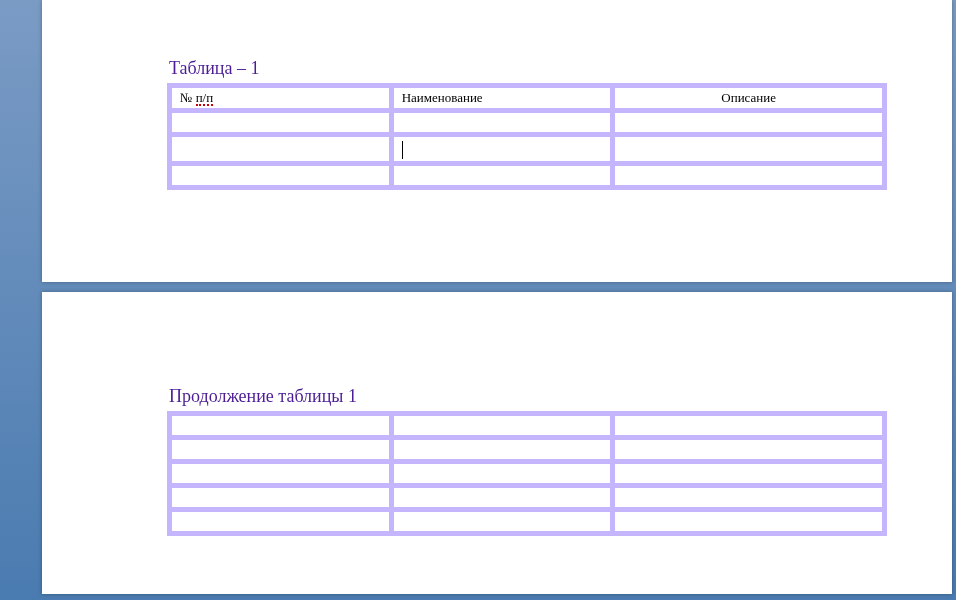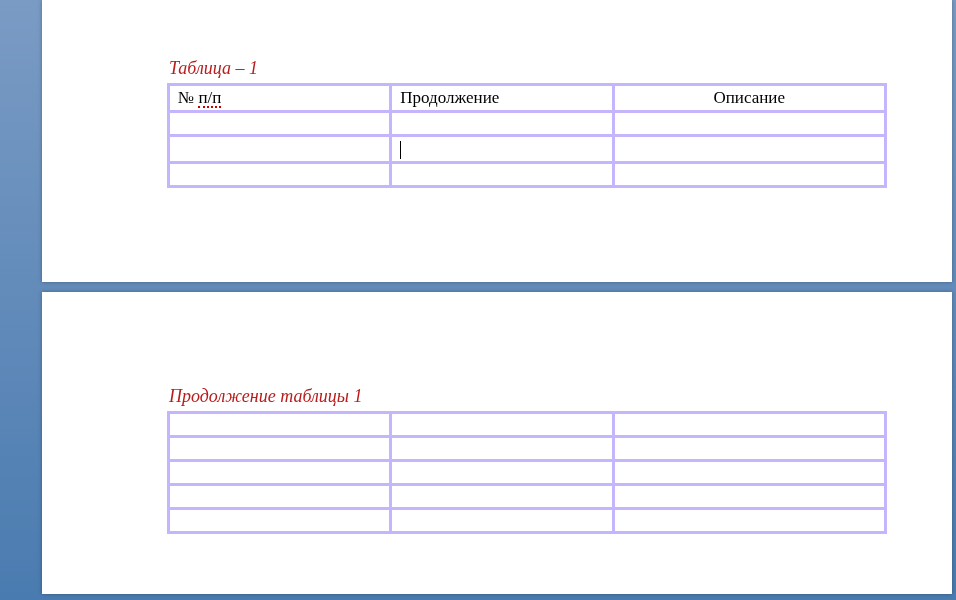--- a/index.html
+++ b/index.html
@@ -40,39 +40,38 @@
       top: 58px;
       width: 720px;
     }
     .content-2 {
       left: 125px;
       top: 94px;
       width: 720px;
     }
     .caption {
       font-size: 18px;
-      color: #b91c1c;
+      color: #4c1d95;
       margin-bottom: 4px;
       padding-left: 2px;
-      font-style: italic;
     }
     .spell-underline {
       border-bottom: 2px dotted #c00;
       display: inline-block;
       line-height: 1;
     }
     table {
       border-collapse: collapse;
       width: 100%;
     }
     td {
-      border: 3px solid #c4b5fd;
+      border: 5px solid #c4b5fd;
       height: 24px;
       padding: 2px 8px;
-      font-size: 17px;
+      font-size: 13px;
       vertical-align: top;
       position: relative;
     }
     .col-1 { width: 31%; }
     .col-2 { width: 31%; }
     .col-3 { width: 38%; text-align: center; }
     .cursor {
       display: inline-block;
       width: 1px;
       height: 18px;
@@ -88,21 +87,21 @@
   <div class="content content-1">
     <div class="caption">
       <span>Таблица</span><span> – 1</span>
     </div>
     <table>
       <tbody>
           <tr>
         <td class="col-1">
           <span>№ </span><span class="spell-underline">п/п</span>
         </td>
-        <td class="col-2"><span>Продолжение</span></td>
+        <td class="col-2"><span>Наименование</span></td>
         <td class="col-3"><span>Описание</span></td>
       </tr>
       <tr>
         <td class="col-1"><span></span></td>
         <td class="col-2"><span></span></td>
         <td class="col-3"><span></span></td>
       </tr>
       <tr>
         <td class="col-1"><span></span></td>
         <td class="col-2"><span class="cursor"></span><span></span></td>

